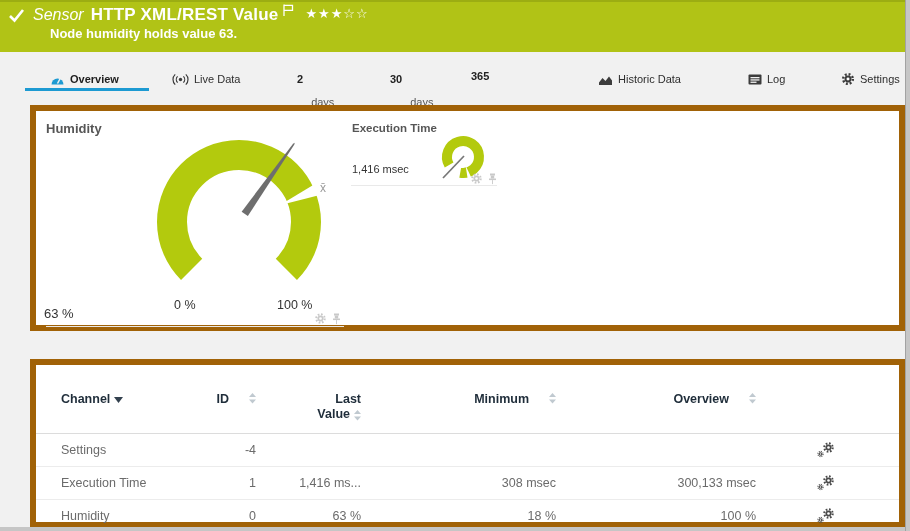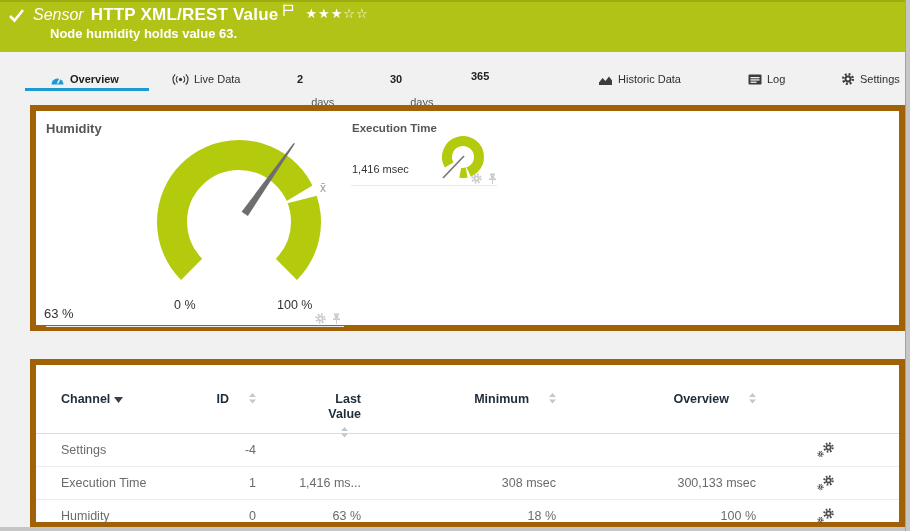--- a/index.html
+++ b/index.html
@@ -66,21 +66,21 @@
   .td { flex:none; }
   .c1 { width:170px; padding-left:25px; text-align:left; }
   .c2 { width:50px;  text-align:right; }
   .c3 { width:105px; text-align:right; }
   .c4 { width:195px; text-align:right; }
   .c5 { width:200px; text-align:right; }
   .c6 { flex:1; padding-left:60px; }
   .hcell { display:inline-flex; align-items:flex-start; gap:4px; cursor:pointer; }
   .hcell-right { justify-content:flex-end; width:100%;gap:20px; }
   .lastvalue-head { display:inline-block; text-align:right; line-height:15px; }
-  .lv2 { display:inline-flex; gap:4px; align-items:center;flex-direction:column; }
+  .lv2 { display:inline-flex; gap:4px; align-items:center; }
   .sorticon { display:inline-block; margin-top:1px; }
   .caret { display:inline-block; margin-top:5px; }
   .rowgear { cursor:pointer; color:#4a4a4a; display:block; }
 
   
   .edge-right { position:absolute; left:905px; top:0; width:5px; height:531px; background:#c6c6c6; border-left:1px solid #a2a2a2; }
   .edge-bottom { position:absolute; left:0; top:527px; width:905px; height:4px; background:#c6c6c6; }
 </style>
 </head>
 <body>

